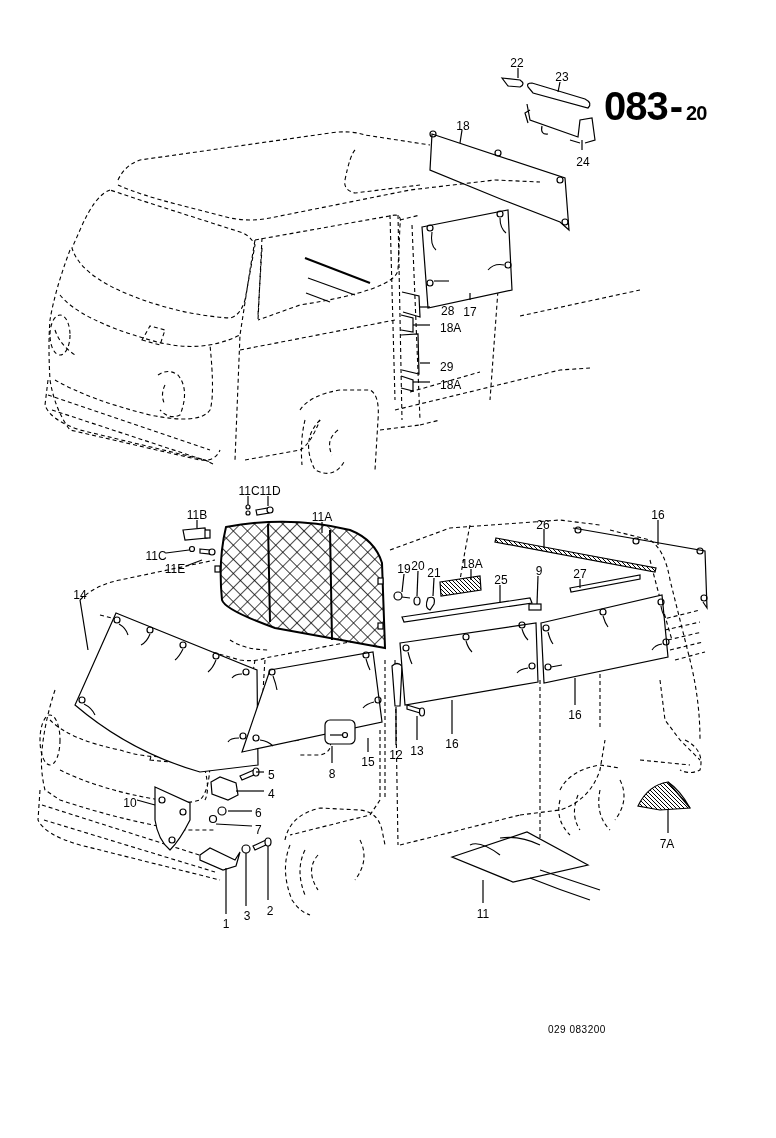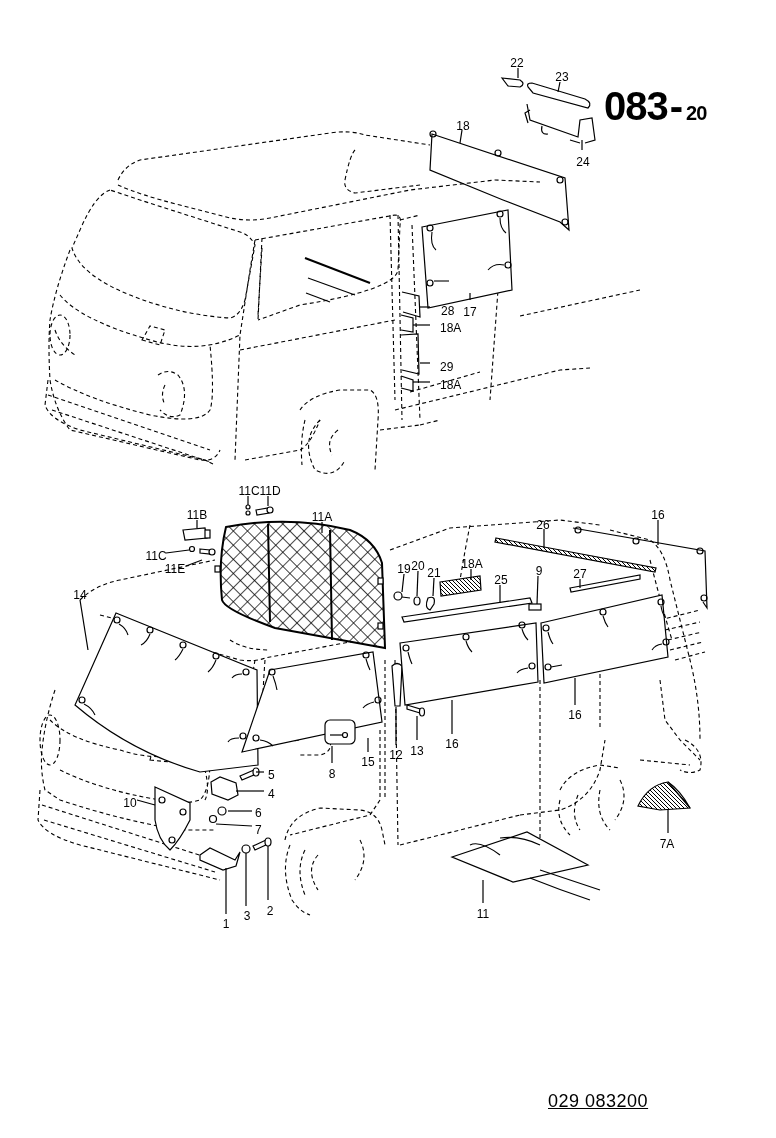--- a/index.html
+++ b/index.html
@@ -4,22 +4,22 @@
   <style>
     html, body { margin: 0; padding: 0; background: #ffffff; }
     body { width: 776px; height: 1138px; position: relative; overflow: hidden;
            font-family: "Liberation Sans", sans-serif; color: #000; }
     #diagram { position: absolute; left: 0; top: 0; width: 776px; height: 1138px; }
     .page-no { position: absolute; left: 604px; top: 44px; font-family: "Liberation Sans", sans-serif;
                font-weight: bold; font-size: 40px; letter-spacing: -1px; line-height: 1; margin-top: 42px; }
     .page-no .main { font-size: 40px; }
     .page-no .dash { font-size: 40px; margin: 0 4px 0 2px; }
     .page-no .sub { font-size: 20px; }
-    .footer-code { position: absolute; left: 548px; top: 1091px; font-size: 18px;
-                   font-family: "Liberation Sans", sans-serif; letter-spacing: 0.5px; text-decoration: underline; }
+    .footer-code { position: absolute; left: 548px; top: 1024px; font-size: 10px;
+                   font-family: "Liberation Sans", sans-serif; letter-spacing: 0.5px; }
     .dash-line { fill: none; stroke: #000; stroke-width: 1.1; stroke-dasharray: 4 3; }
     .solid { fill: none; stroke: #000; stroke-width: 1.2; }
     .solid-fill { fill: #fff; stroke: #000; stroke-width: 1.2; }
     .leader { stroke: #000; stroke-width: 1.2; }
     .callout-text { font-family: "Liberation Sans", sans-serif; font-size: 12px; fill: #000; }
     .net { fill: url(#netpattern); stroke: #000; stroke-width: 2; }
     .clip-hook { fill: none; stroke: #000; stroke-width: 1.1; }
   </style>
 </head>
 <body>

